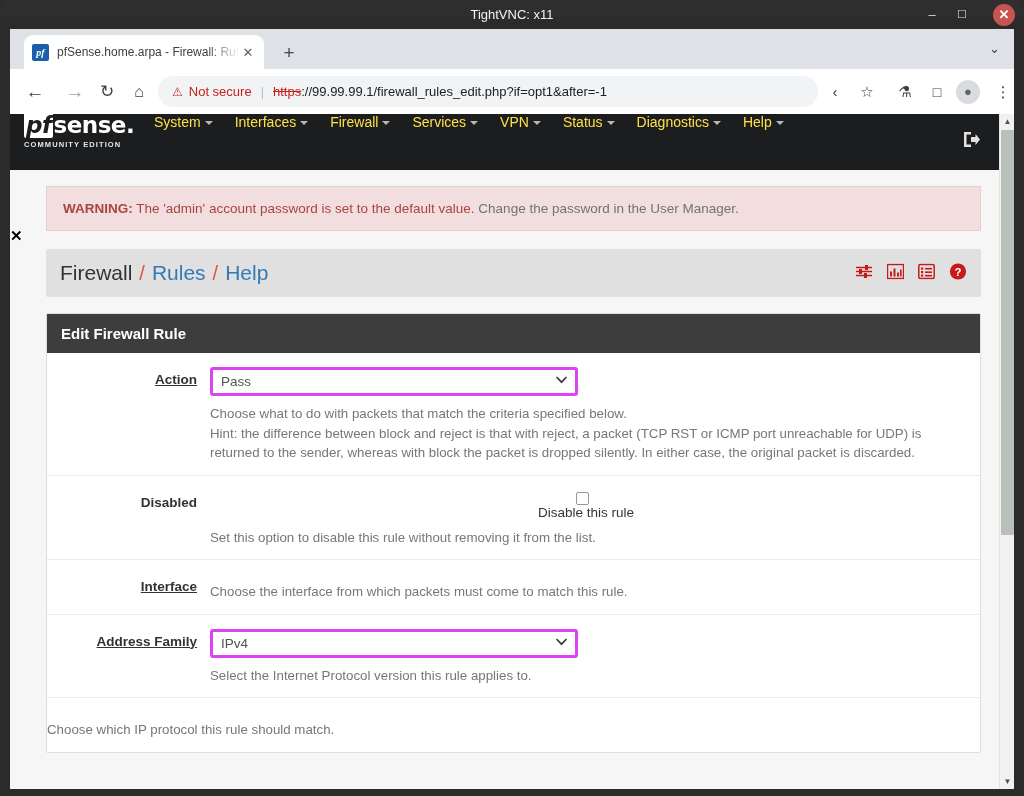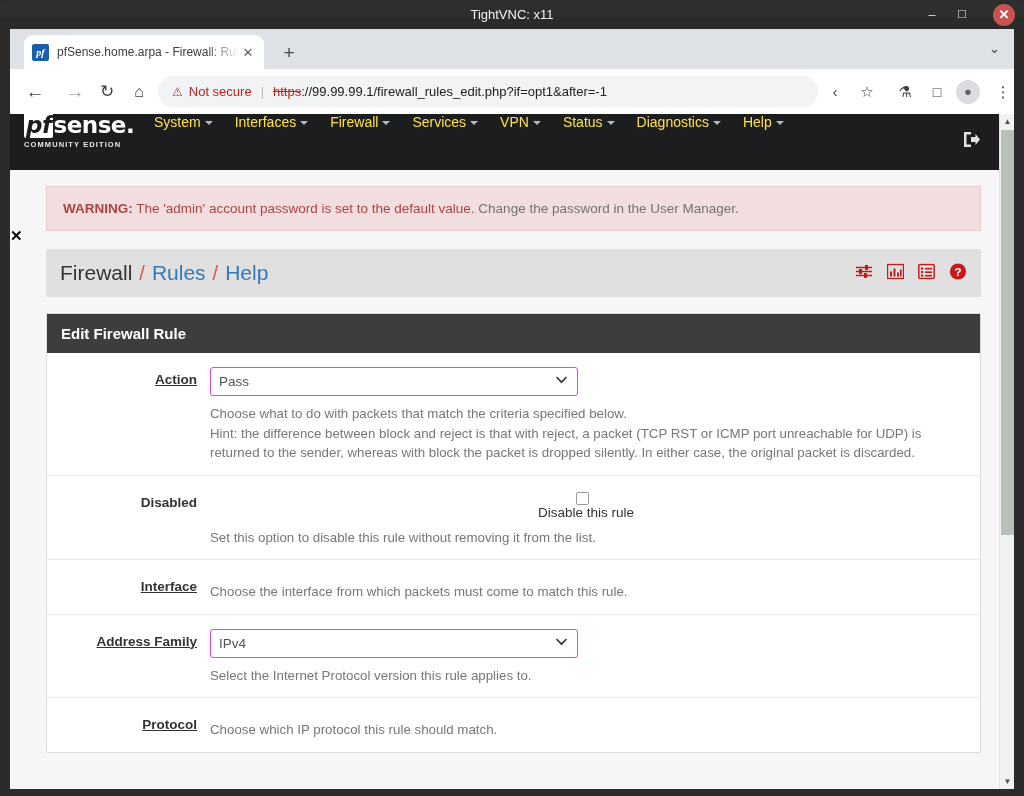--- a/index.html
+++ b/index.html
@@ -203,21 +203,21 @@
   .frow:last-child { border-bottom: none; }
   .flabel {
     width: 163px; flex: 0 0 163px; text-align: right;
     padding-right: 13px; padding-top: 5px;
     font-size: 13.5px; font-weight: bold; color: #333;
   }
   .flabel u { text-decoration: underline; }
   .fctrl { flex: 1 1 auto; padding-right: 18px; }
   select.pf-select {
     width: 368px; height: 29px;
-    border: 1px solid #d946ef; border-radius: 3px;
+    border: 3px solid #d946ef; border-radius: 3px;
     background: #fff; font-size: 13.5px; color: #555;
     padding: 0 8px;
     font-family: "Liberation Sans", sans-serif;
     -webkit-appearance: none; appearance: none;
   }
   .selwrap { position: relative; display: inline-block; }
   .selwrap .chev {
     position: absolute; right: 11px; top: 7px;
     font-size: 11px; color: #444; pointer-events: none;
   }
@@ -444,21 +444,20 @@
                       <path d="M1 1.5 L5.5 6.2 L10 1.5" fill="none" stroke="#3b3b3b" stroke-width="1.7" stroke-linecap="round"></path>
                     </svg></span>
               </span>
               <div class="fhelp">
                 <div>Select the Internet Protocol version this rule applies to.</div>
               </div>
             </div>
           </div>
 
           <div class="frow">
-            <div class="flabel"><u>Protocol</u></div>
             <div class="fctrl">
               <div class="fhelp">
                 <div>Choose which IP protocol this rule should match.</div>
               </div>
             </div>
           </div>
         </div>
 
       </div>
     </div>

